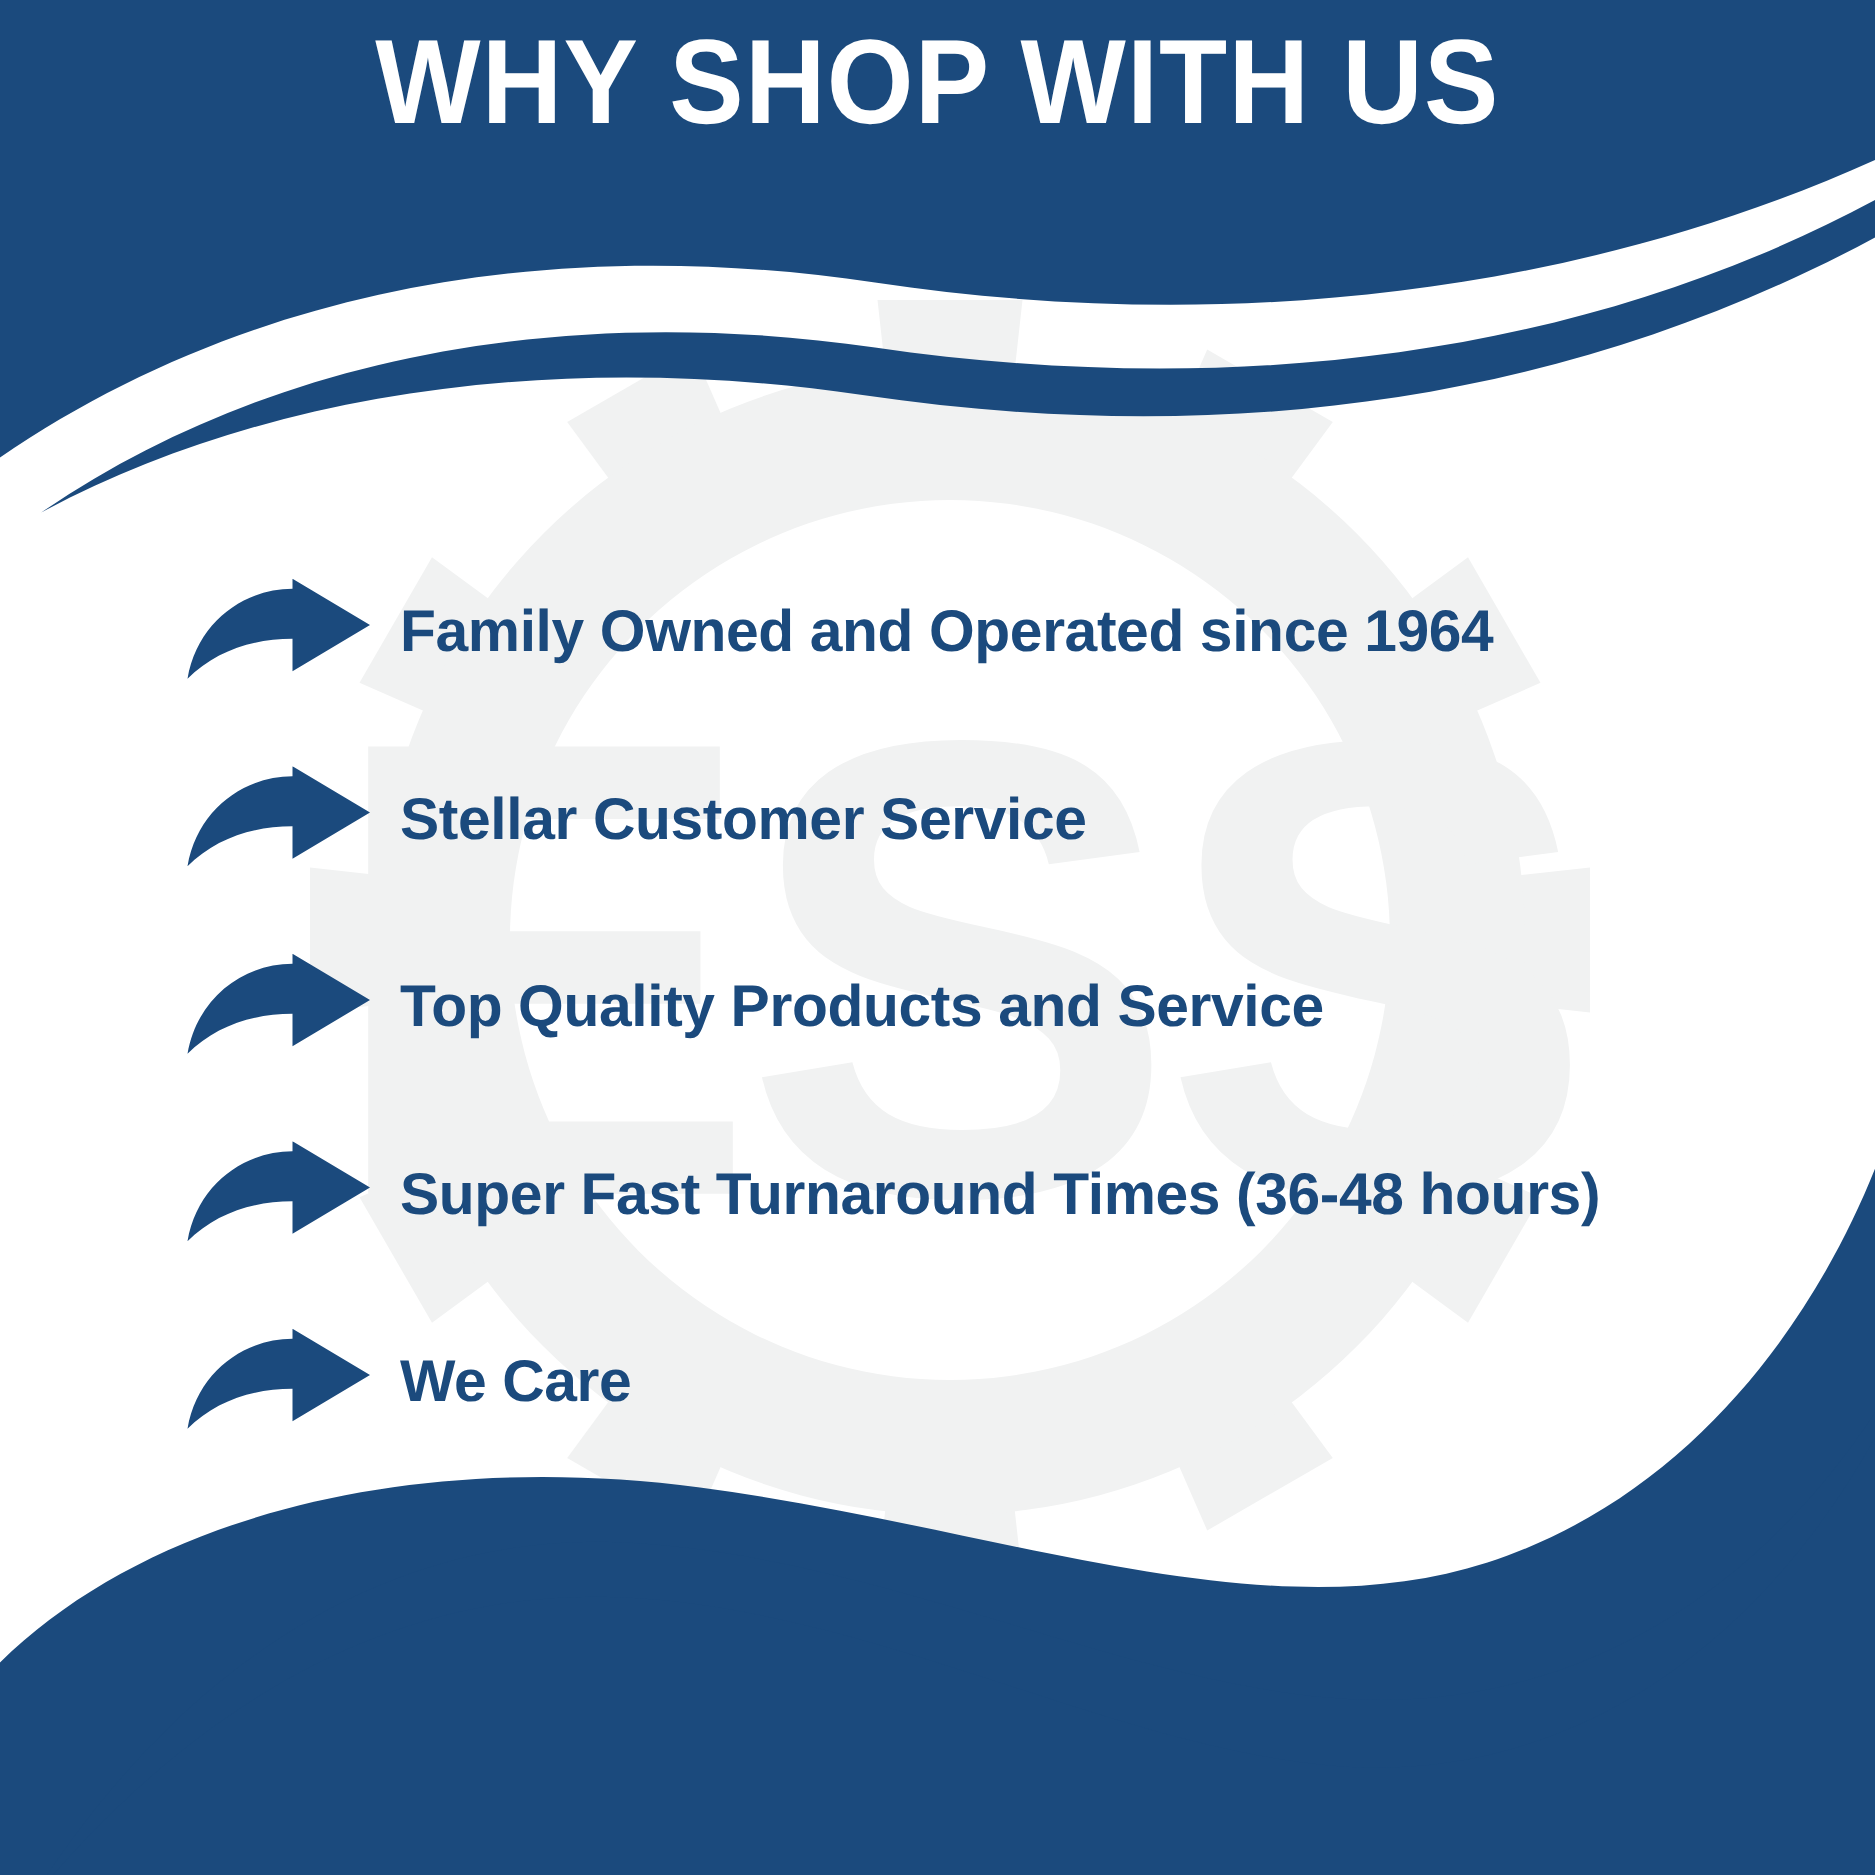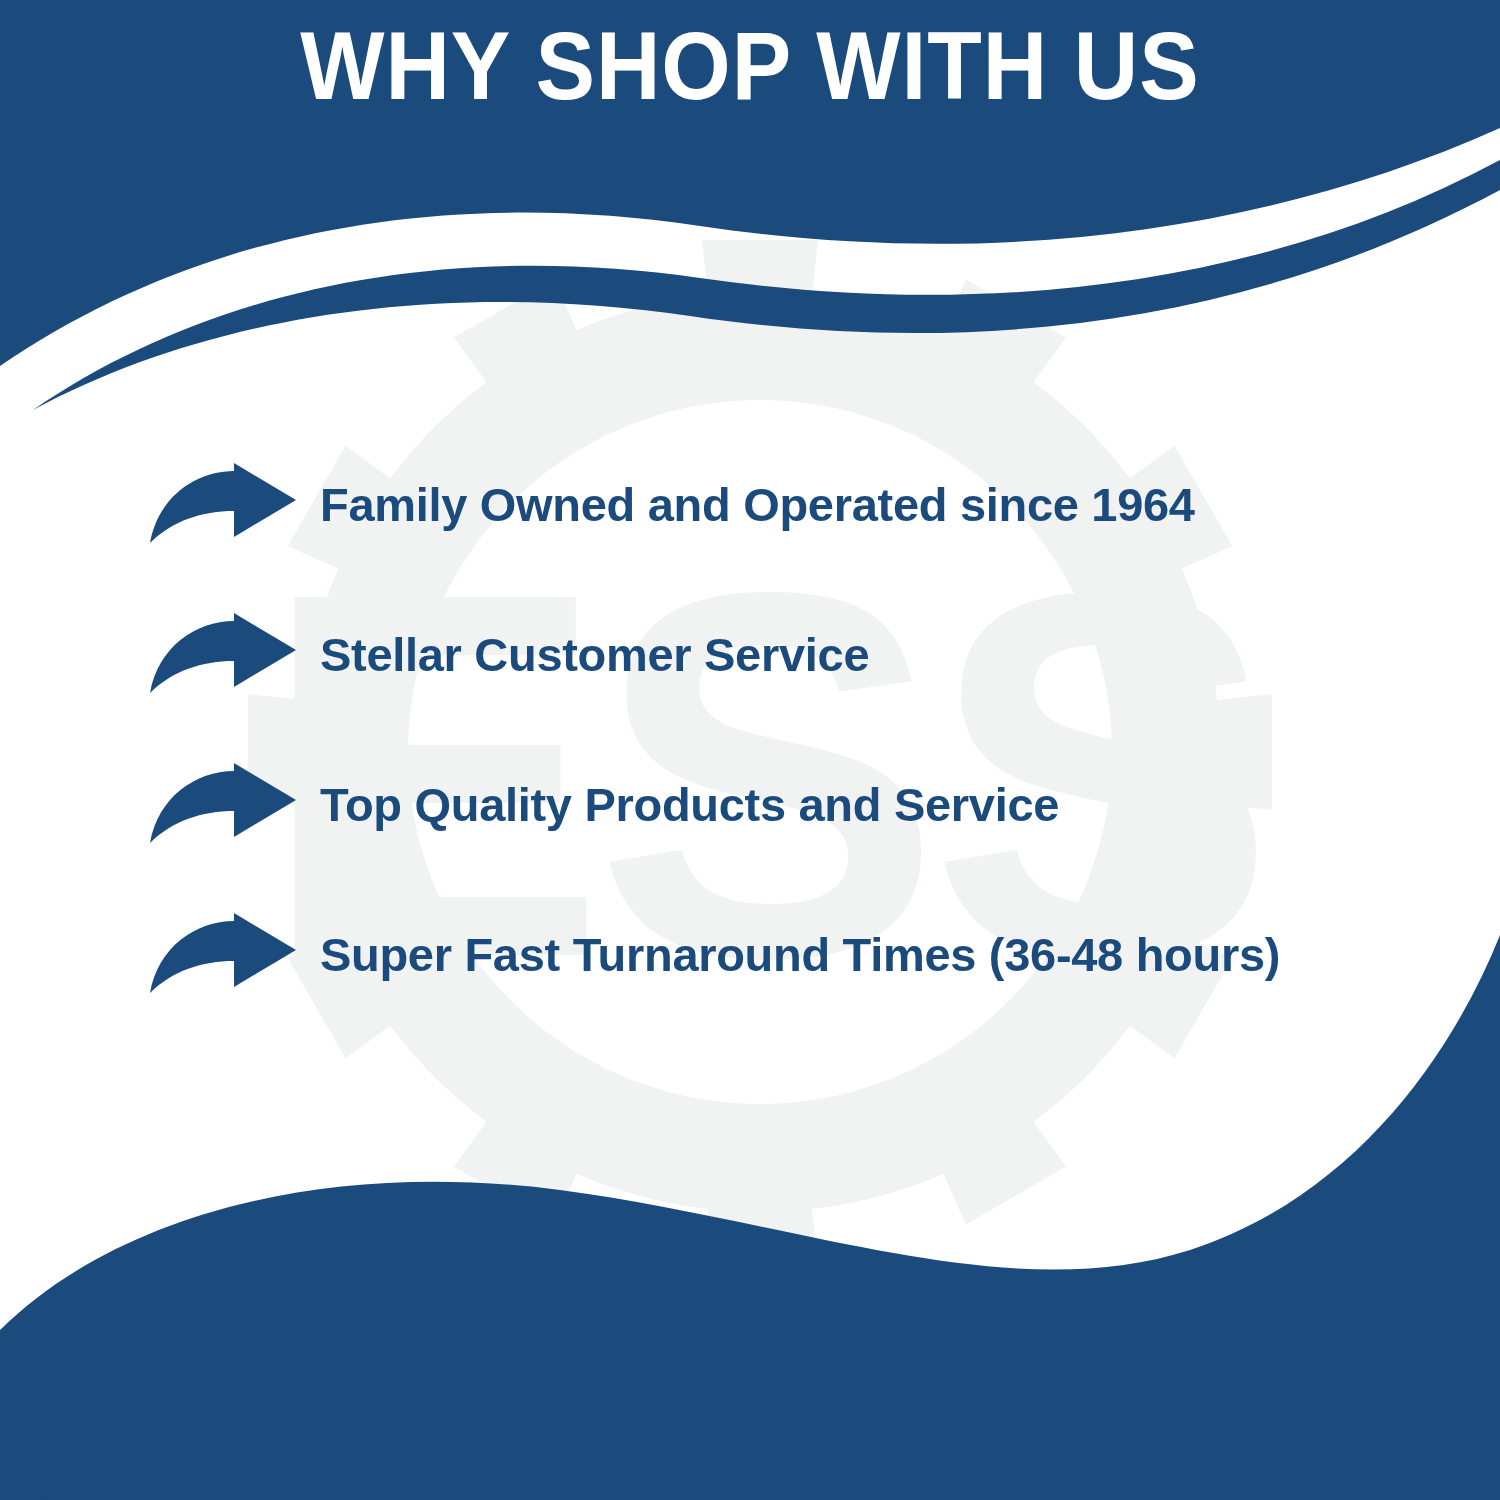--- a/index.html
+++ b/index.html
@@ -196,16 +196,23 @@
     </li>
 
     <li class="benefit-row">
       <svg class="benefit-arrow" viewBox="0 0 150 84" aria-hidden="true">
         <path fill="#1b4a7d" d="M2,80 C10,34 48,8 86,8 L86,0 L148,37 L86,74 L86,48
                  C54,48 24,58 2,80 Z"></path>
       </svg>
       <span class="benefit-label">Super Fast Turnaround Times (36-48 hours)</span>
     </li>
 
+    <li class="benefit-row">
+      <svg class="benefit-arrow" viewBox="0 0 150 84" aria-hidden="true">
+        <path fill="#1b4a7d" d="M2,80 C10,34 48,8 86,8 L86,0 L148,37 L86,74 L86,48
+                 C54,48 24,58 2,80 Z"></path>
+      </svg>
+      <span class="benefit-label">We Care</span>
+    </li>
 
   </ul>
 
 </div>
 
 </body></html>

